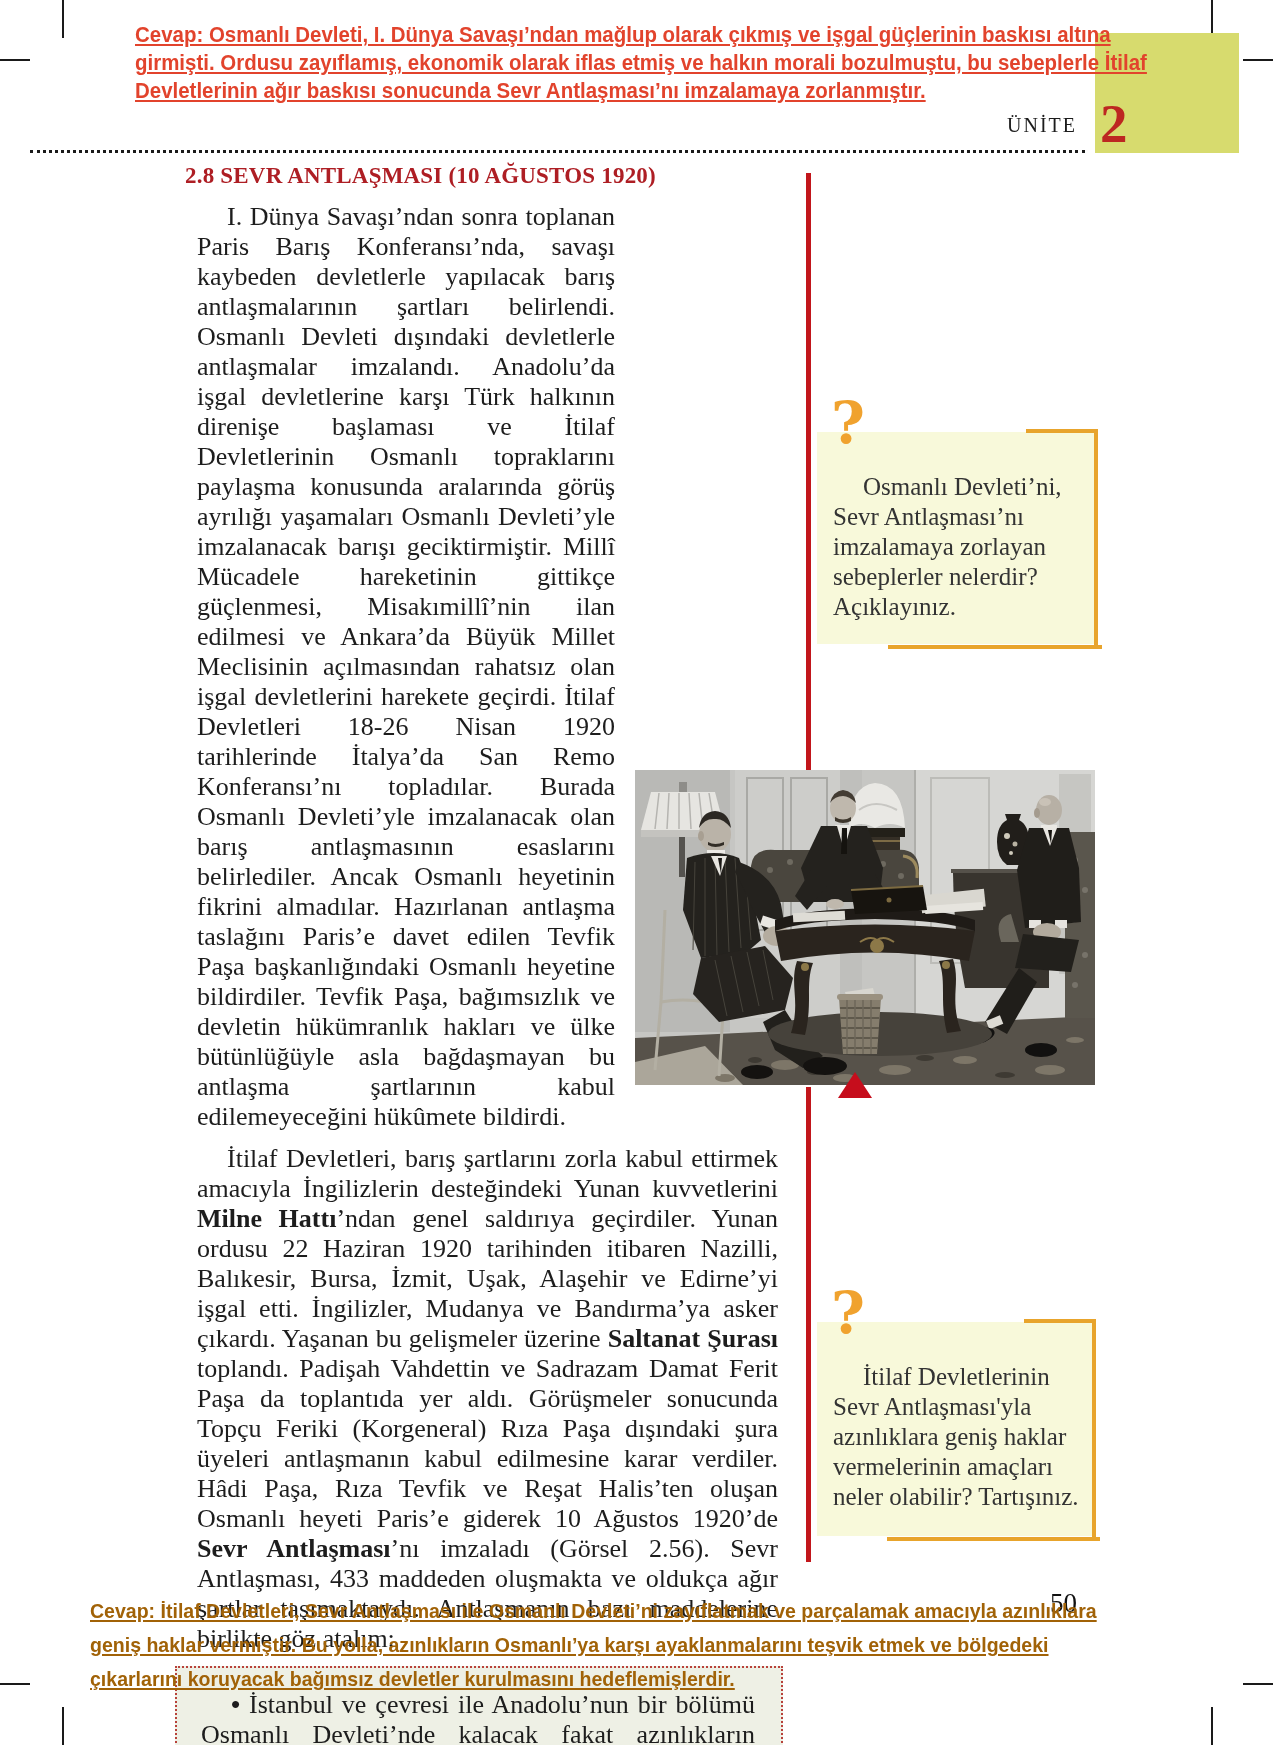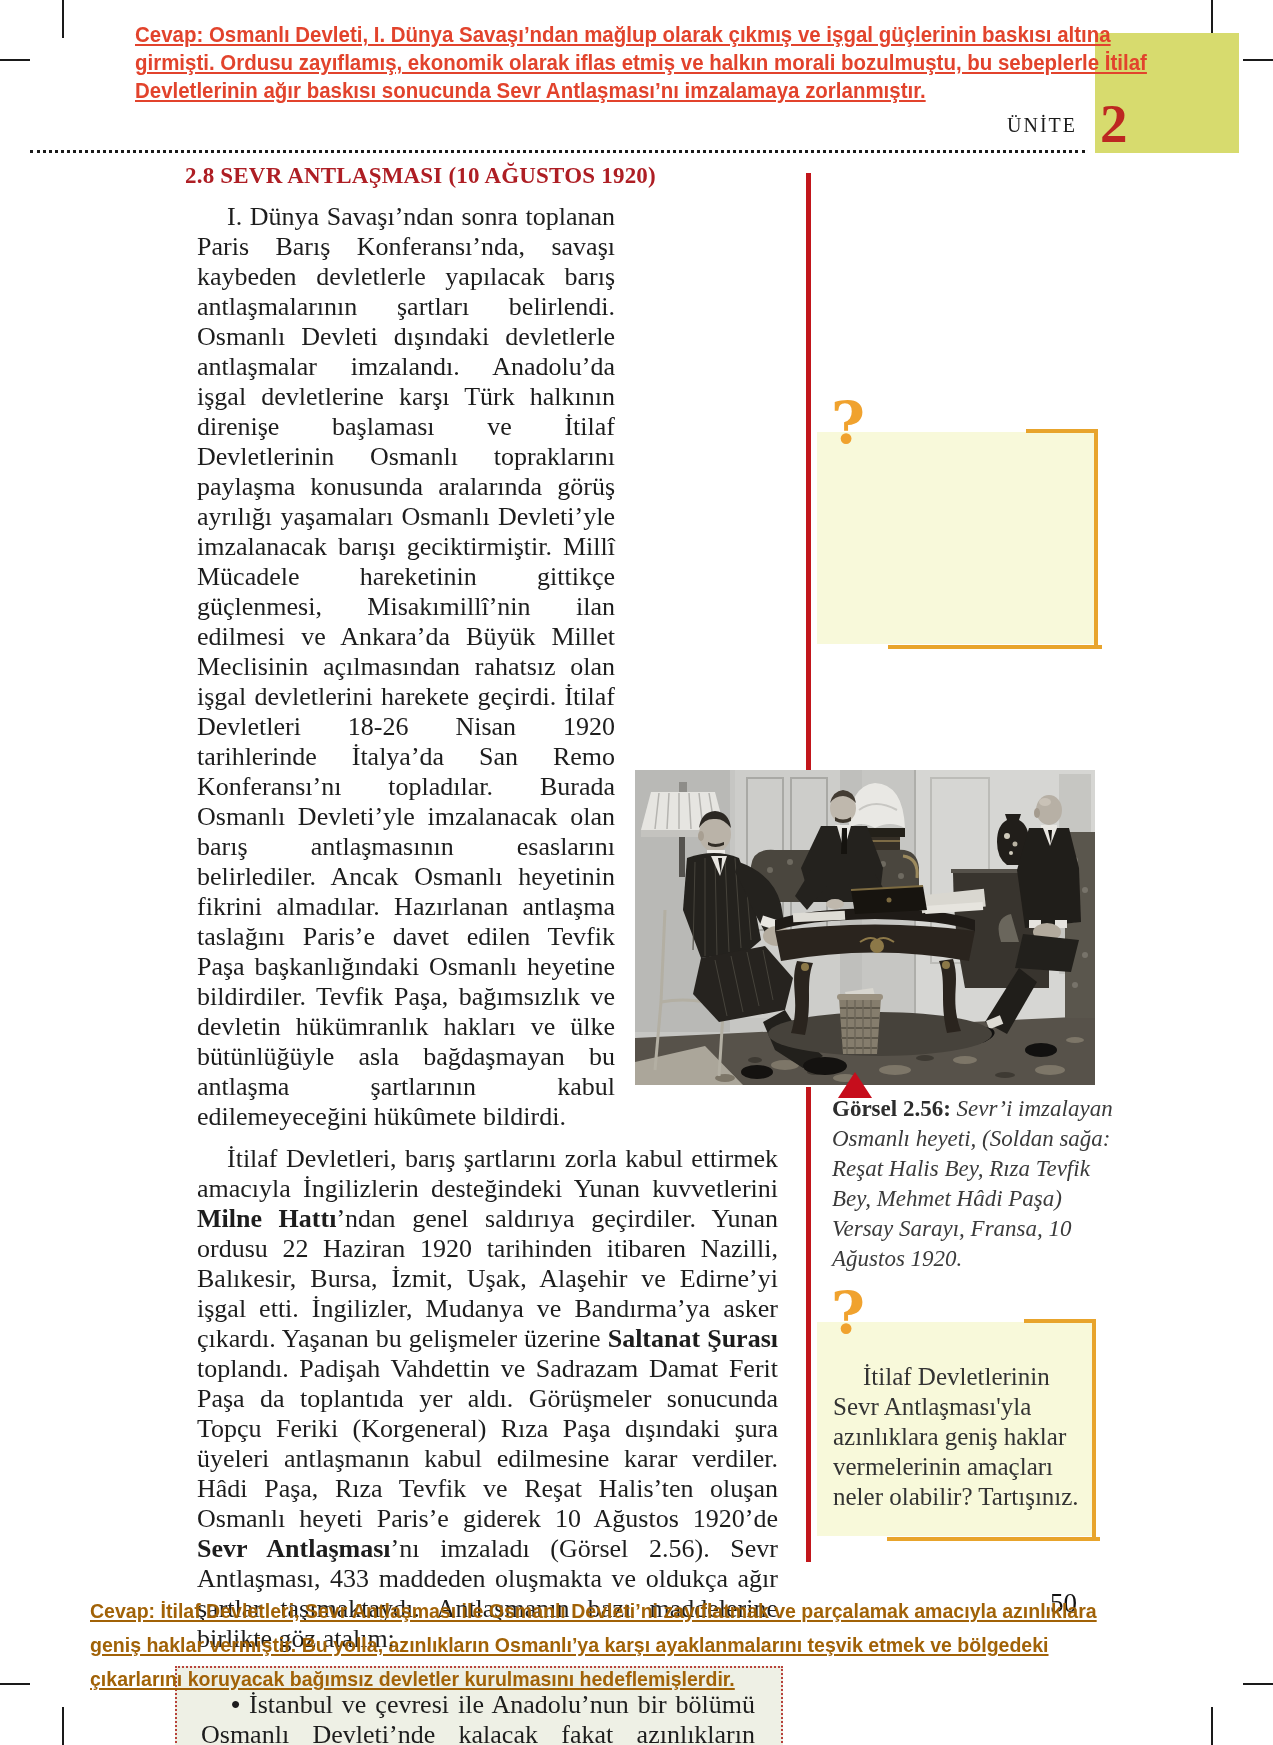--- a/index.html
+++ b/index.html
@@ -342,29 +342,27 @@
         <rect x="286" y="122" width="64" height="18" fill="#d9d7d0" transform="rotate(-6 318 131)"></rect>
         <rect x="290" y="134" width="58" height="8" fill="#e6e4de" transform="rotate(-4 319 138)"></rect>
         <path d="M216 120 L288 116 L292 140 L220 144 Z" fill="#17140f"></path>
         <path d="M216 120 L288 116" stroke="#7c6a40" stroke-width="2"></path>
         <circle cx="254" cy="130" r="2.5" fill="#7c6a40"></circle>
       </g>
     </svg>
   </div>
 
   <div class="caption-arrow"></div>
-  <div class="photo-caption">
-    <span class="caption-label">Görsel 2.56:</span><span class="caption-text"> Sevr’i imzalayan Osmanlı heyeti, (Soldan sağa: Reşat Halis Bey, Rıza Tevfik Bey, Mehmet Hâdi Paşa) Versay Sarayı, Fransa, 10 Ağustos 1920.</span>
-  </div>
 
   <div class="qbox q1">
     <span class="qmark">?</span>
     <div class="qb-line qb-right"></div>
     <div class="qb-line qb-top"></div>
     <div class="qb-line qb-bottom"></div>
+    <p class="q-text">Osmanlı Devleti’ni, Sevr Antlaşması’nı imzalamaya zorlayan sebeplerler nelerdir? Açıklayınız.</p>
   </div>
 
   <div class="qbox q2">
     <span class="qmark">?</span>
     <div class="qb-line qb-right"></div>
     <div class="qb-line qb-top"></div>
     <div class="qb-line qb-bottom"></div>
     <p class="q-text">İtilaf Devletlerinin Sevr Antlaşması'yla azınlıklara geniş haklar vermelerinin amaçları neler olabilir? Tartışınız.</p>
   </div>
 

